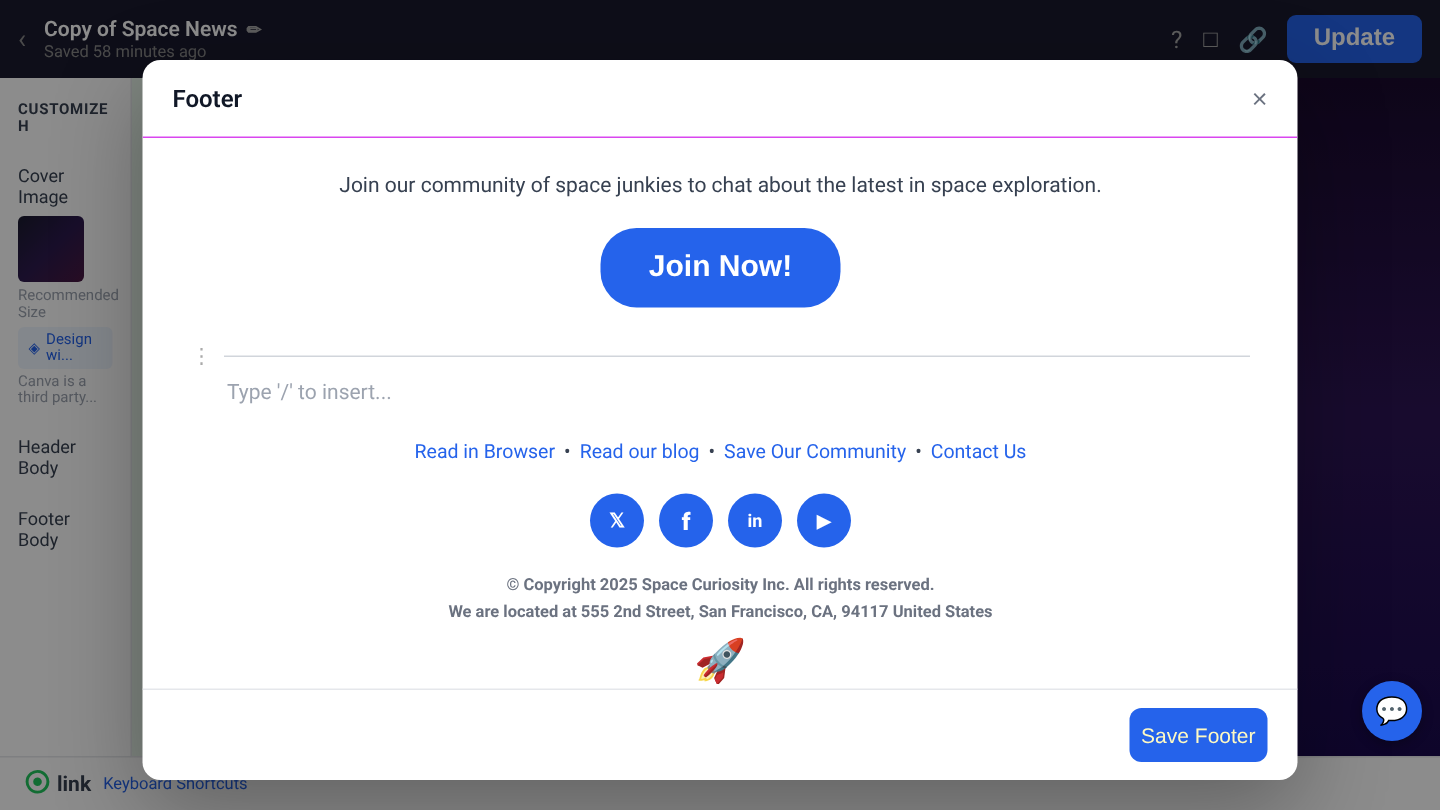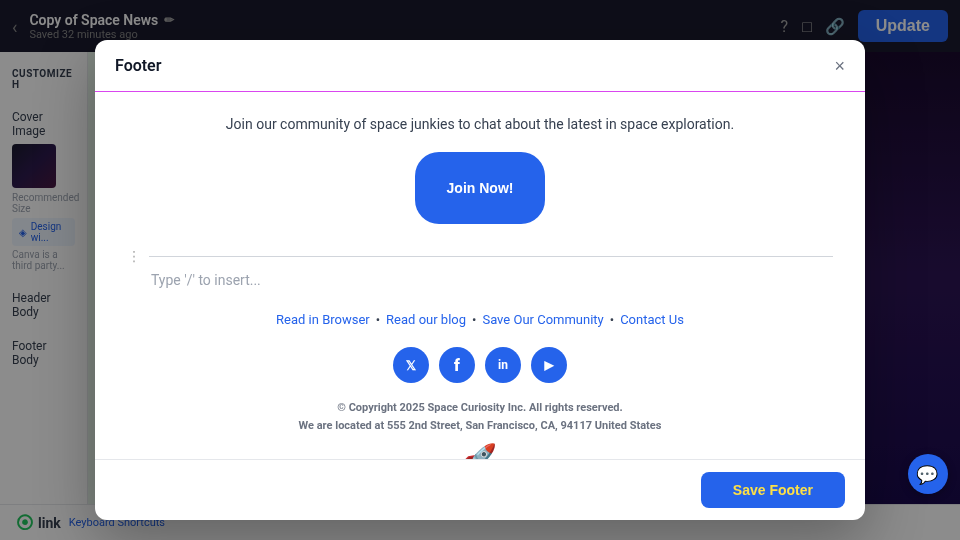--- a/index.html
+++ b/index.html
@@ -229,22 +229,22 @@
       font-size: 14px;
       color: #374151;
       margin-bottom: 20px;
     }
 
     .join-btn {
       background: #2563eb;
       color: #fff;
       border: none;
       border-radius: 24px;
-      padding: 28px 32px;
-      font-size: 14px;
+      padding: 15px 32px;
+      font-size: 20px;
       font-weight: 600;
       cursor: pointer;
       margin-bottom: 24px;
     }
 
     .divider-row {
       display: flex;
       align-items: center;
       gap: 8px;
       margin-bottom: 8px;
@@ -336,26 +336,26 @@
     .modal-footer {
       display: flex;
       align-items: center;
       justify-content: flex-end;
       padding: 12px 20px;
       border-top: 1px solid #e5e7eb;
       flex-shrink: 0;
     }
     .save-footer-btn {
       background: #2563eb;
-      color: #fde047;
+      color: #fef9c3;
       border: none;
       border-radius: 8px;
-      padding: 10px 32px;
+      padding: 10px 8px;
       font-size: 14px;
-      font-weight: 700;
+      font-weight: 400;
       cursor: pointer;
     }
 
     
     .chat-bubble {
       position: absolute;
       bottom: 46px;
       right: 12px;
       width: 40px;
       height: 40px;
@@ -389,21 +389,21 @@
 
 <div class="editor-bg">
 
   <div class="topbar">
     <span class="topbar-back">‹</span>
     <div class="topbar-title-area">
       <div class="topbar-title">
         <span>Copy of Space News</span>
         <span style="color:#aaa;font-size:12px;cursor:pointer;">✏</span>
       </div>
-      <div class="topbar-subtitle">Saved 32 minutes ago</div>
+      <div class="topbar-subtitle">Saved 58 minutes ago</div>
     </div>
     <div class="topbar-icons">
       <span>?</span>
       <span>□</span>
       <span>🔗</span>
     </div>
     <button class="update-btn">Update</button>
   </div>
 
   <div class="editor-body">

